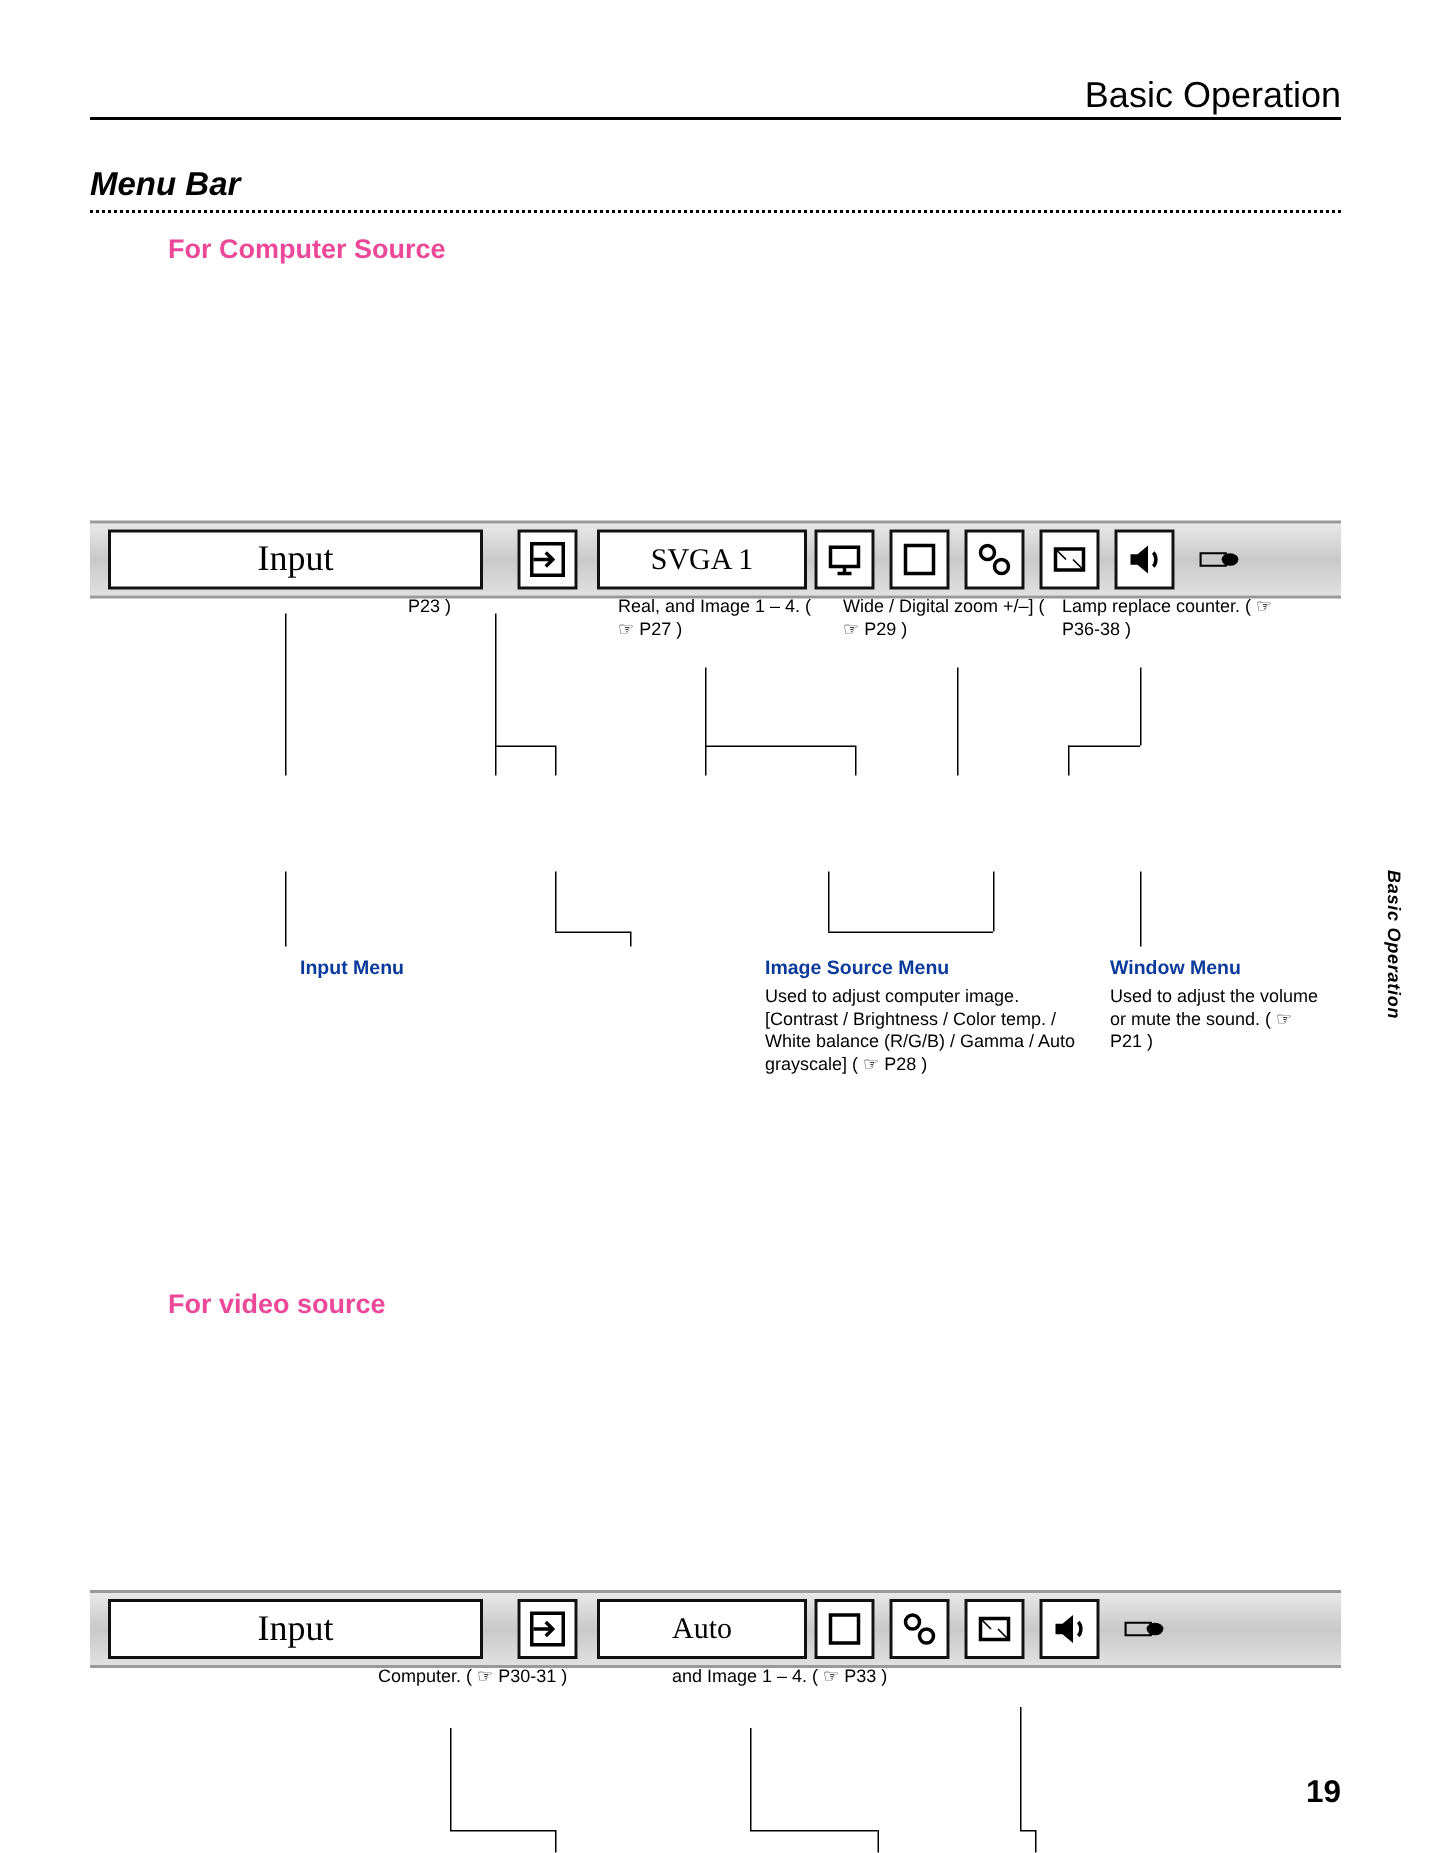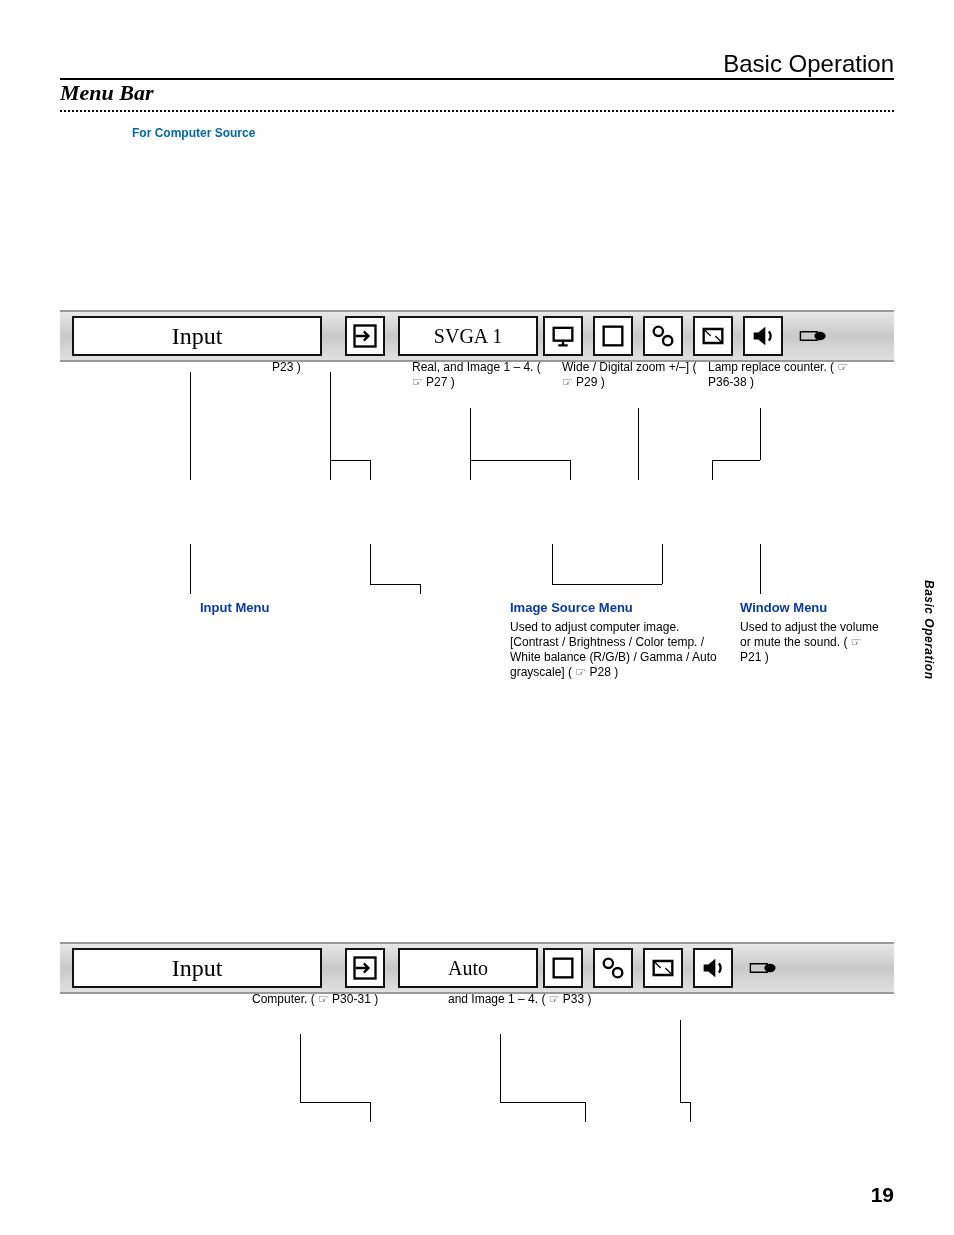--- a/index.html
+++ b/index.html
@@ -26,32 +26,33 @@
     right: 60px;
     top: 50px;
     font-size: 24px;
     font-family: "Arial Narrow", Arial, sans-serif;
     font-stretch: condensed;
   }
   .section-title {
     font-size: 22px;
     font-style: italic;
     font-weight: bold;
-    font-family: Liberation Serif, serif;
+    font-family: Liberation Sans, sans-serif;
+    margin-top: 30px;
   }
   .dots {
     border-bottom: 2px dotted #000;
     margin-top: 4px;
     margin-bottom: 14px;
   }
   .subhead {
     font-weight: bold;
-    font-size: 12px;
-    color: #0369a1;
-    margin-left: 72px;
+    font-size: 18px;
+    color: #ec4899;
+    margin-left: 52px;
     margin-bottom: 20px;
   }
   .subhead.video { margin-top: 60px; margin-bottom: 20px; }
   .call {
     position: absolute;
     font-size: 12px;
     line-height: 1.25;
     width: 150px;
   }
   .call .t {
@@ -253,20 +254,21 @@
       <div class="d">Used to adjust computer image. [Contrast / Brightness / Color temp. / White balance (R/G/B) / Gamma / Auto grayscale] ( ☞ P28 )</div>
     </div>
     <div class="call" style="left:680px; top:290px; width:140px;">
       <div class="t">Window Menu</div>
       <div class="d">Used to adjust the volume or mute the sound. ( ☞ P21 )</div>
     </div>
 
     <div style="height:400px;"></div>
   </div>
 
+  <div class="subhead video">For video source</div>
 
   <div class="bar-wrap">
     <div class="call" style="left:192px; top:0; width:150px;">
       <div class="t">Input Menu</div>
       <div class="d">Used to select the input source either Video or Computer. ( ☞ P30-31 )</div>
     </div>
     <div class="call" style="left:388px; top:0; width:160px;">
       <div class="t">Image Select Menu</div>
       <div class="d">Used to select an image level among Standard, Cinema and Image 1 – 4. ( ☞ P33 )</div>
     </div>

